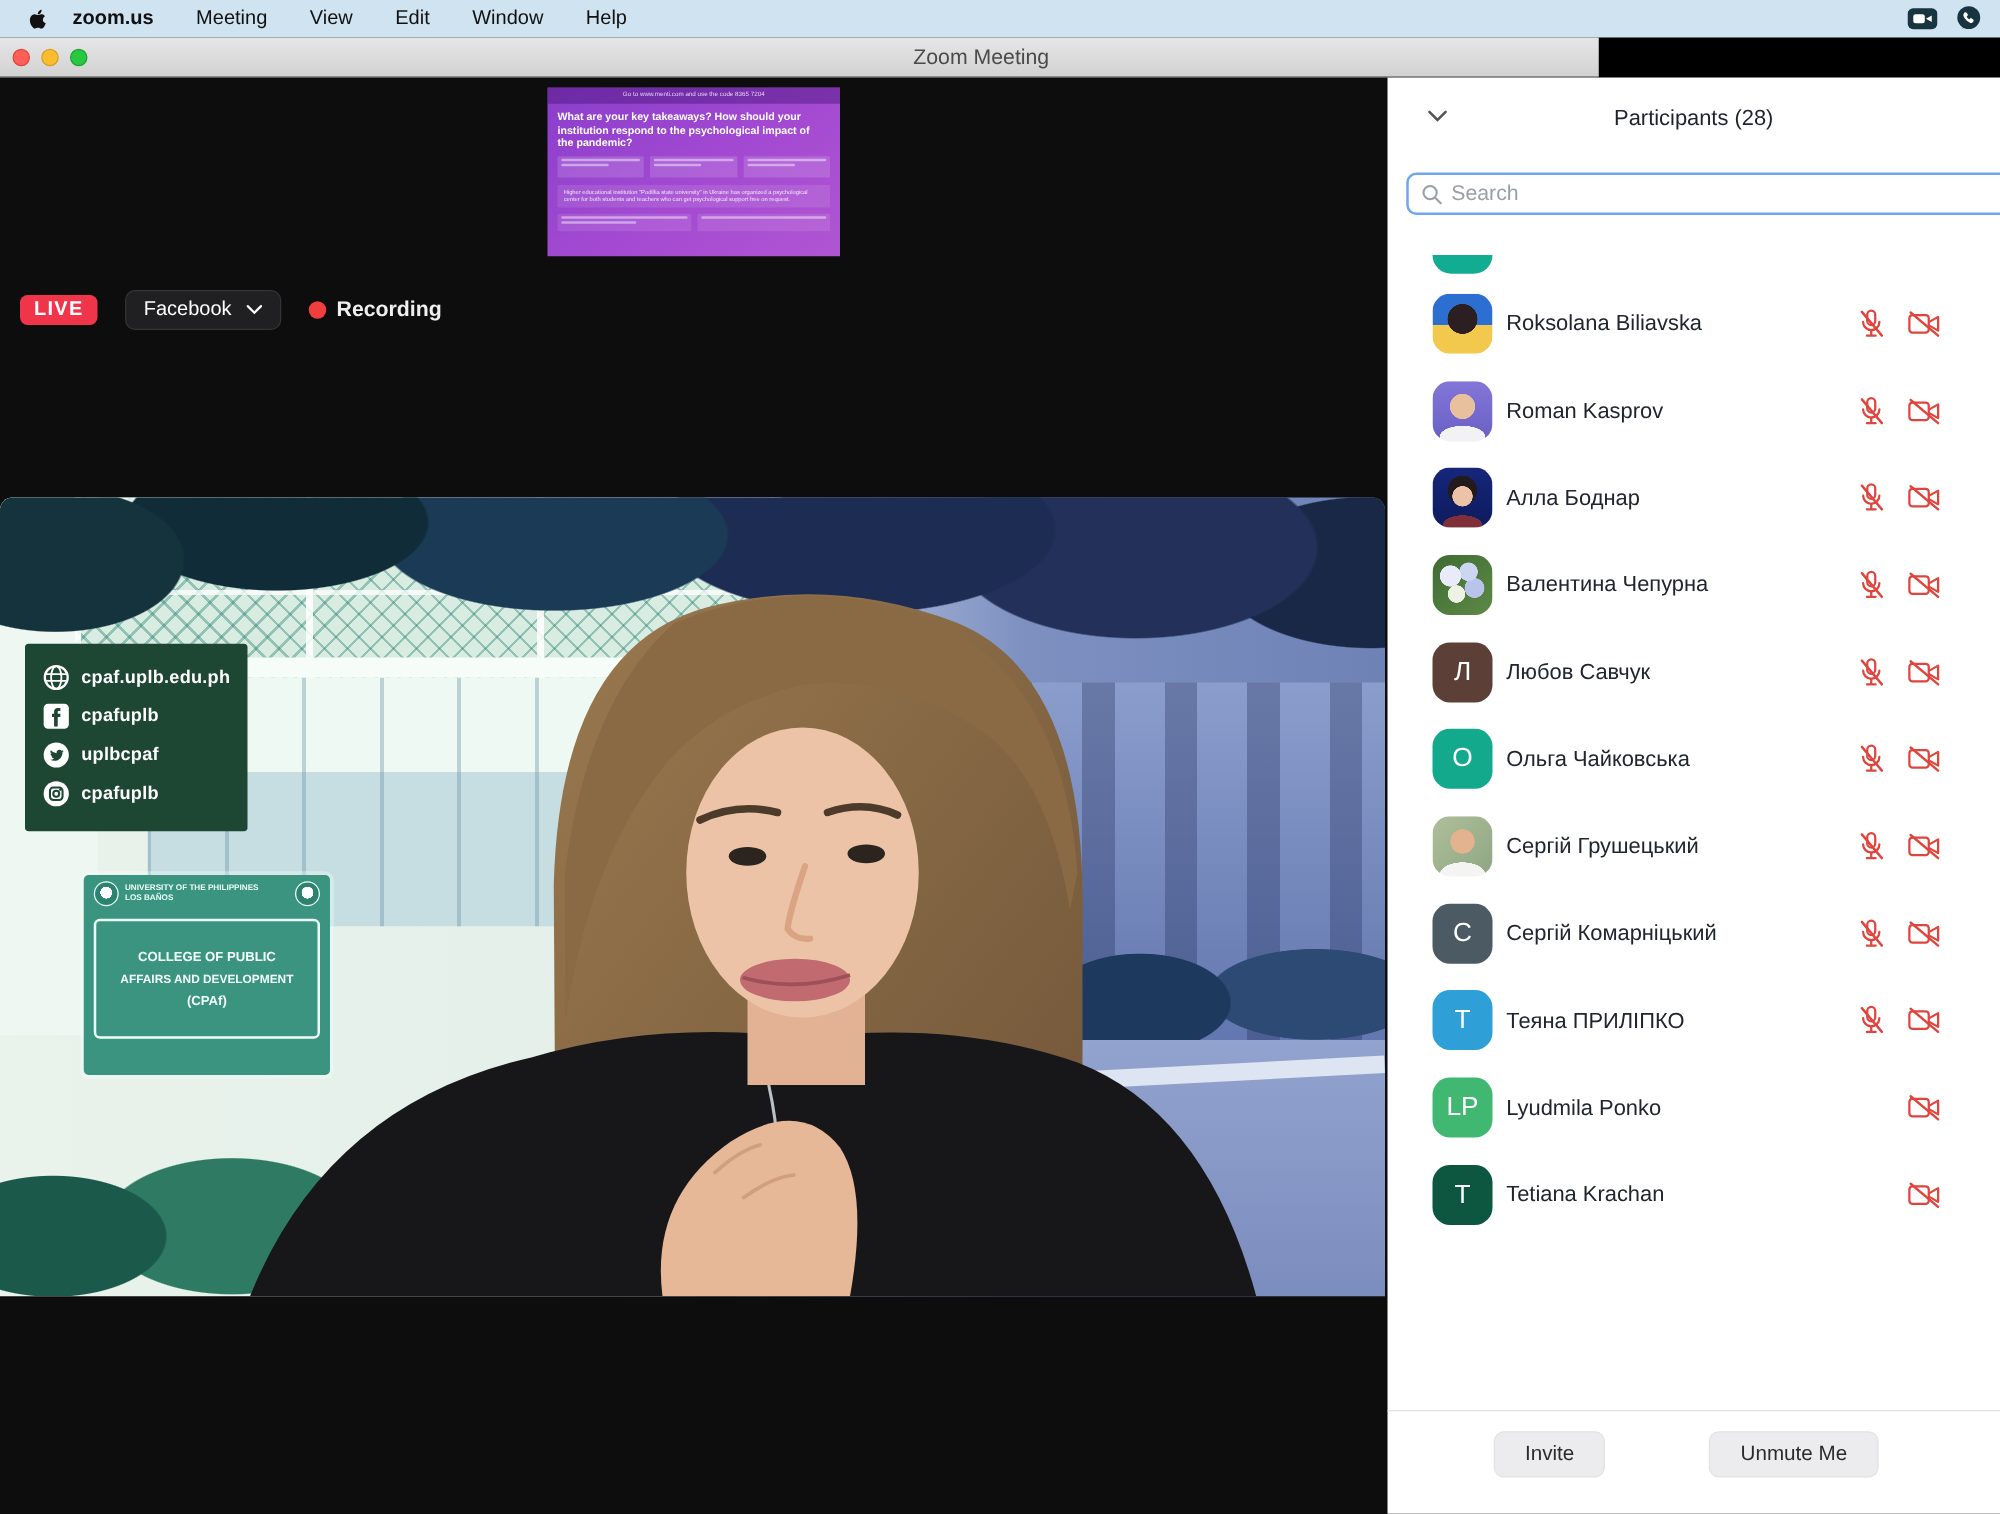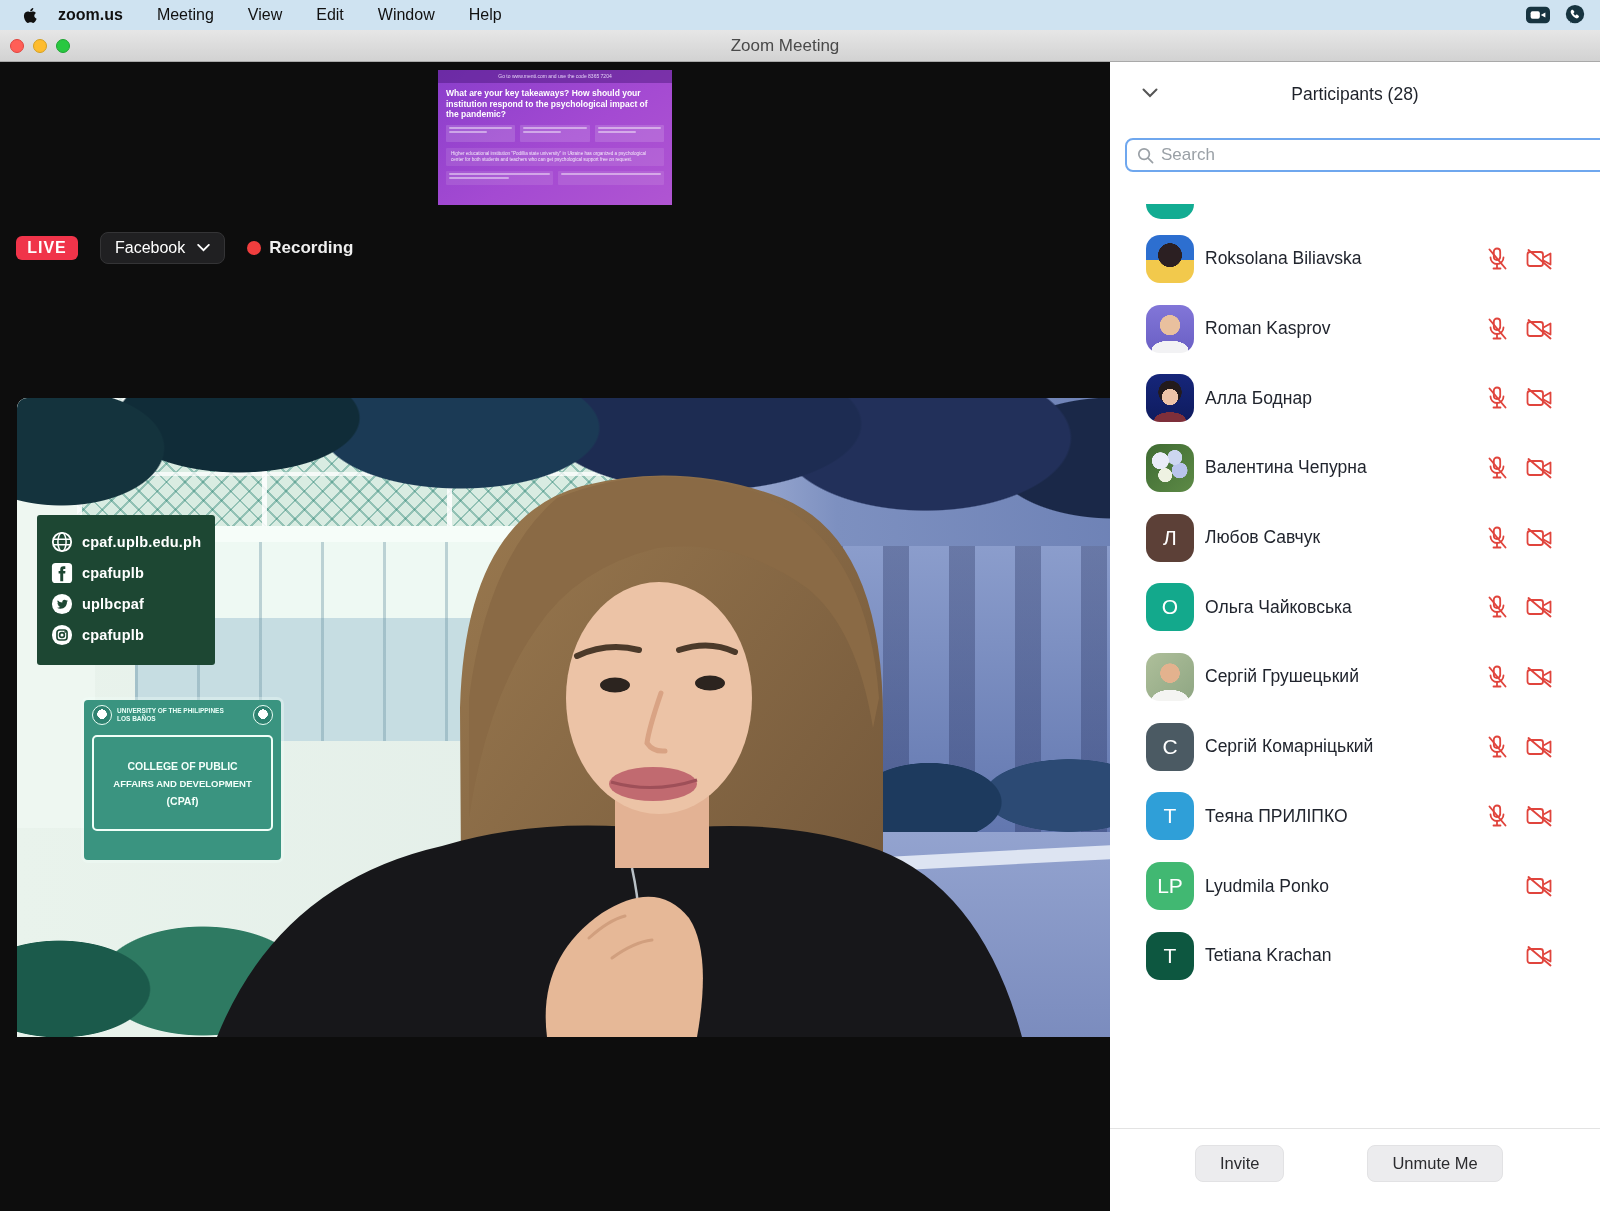--- a/index.html
+++ b/index.html
@@ -6,21 +6,21 @@
   html,body { width:1600px; height:1211px; font-family:"Liberation Sans", sans-serif; background:#000; overflow:hidden; }
 
   
   .menubar { position:absolute; top:0; left:0; width:1600px; height:30px; background:#cfe3f1; display:flex; align-items:center; padding:0 14px; z-index:50; }
   .menubar .apple { width:18px; height:18px; margin:0 18px 0 8px; }
   .menubar .mitem { font-size:16px; color:#111; margin-right:34px; }
   .menubar .mitem.app { font-weight:bold; }
   .menubar-right { margin-left:auto; display:flex; align-items:center; gap:14px; }
 
   
-  .titlebar { position:absolute; top:30px; left:0; width:1600px; height:32px; background:linear-gradient(180deg,#e6e6e6,#d2d2d2); border-bottom:1px solid #a9a9a9; z-index:40; }
+  .titlebar { position:absolute; top:30px; left:0; width:1279px; height:32px; background:linear-gradient(180deg,#e6e6e6,#d2d2d2); border-bottom:1px solid #a9a9a9; z-index:40; }
   .tlights { position:absolute; left:10px; top:9px; display:flex; gap:9px; }
   .tlight { width:14px; height:14px; border-radius:50%; }
   .tl-red{ background:#ff5f57; border:1px solid #e0443e;}
   .tl-yellow{ background:#febc2e; border:1px solid #d4a022;}
   .tl-green{ background:#28c840; border:1px solid #1ea433;}
   .wtitle { position:absolute; top:6px; left:0; width:1570px; text-align:center; font-size:17px; color:#4a4a4a; }
 
   
   .content { position:absolute; top:62px; left:0; width:1600px; height:1149px; }
   .main { position:absolute; left:0; top:0; width:1110px; height:1149px; background:#0d0d0d; overflow:hidden; }
@@ -39,21 +39,21 @@
 
   
   .live-row { position:absolute; left:16px; top:170px; display:flex; align-items:center; }
   .live-badge { background:#f0344a; color:#fff; font-weight:bold; font-size:16px; border-radius:6px; width:62px; height:24px; line-height:24px; text-align:center; letter-spacing:1px; }
   .fb-pill { margin-left:22px; background:#202022; border:1px solid #343436; color:#fff; font-size:16px; height:32px; border-radius:8px; display:flex; align-items:center; padding:0 14px; gap:12px; }
   .rec-wrap { margin-left:22px; display:flex; align-items:center; gap:8px; }
   .rec-dot { width:14px; height:14px; border-radius:50%; background:#f03e3e; }
   .rec-label { color:#efefef; font-weight:bold; font-size:17px; }
 
   
-  .video { position:absolute; left:17px; top:336px; width:1108px; height:639px; border-radius:10px 10px 0 0; overflow:hidden;
+  .video { position:absolute; left:0; top:336px; width:1108px; height:639px; border-radius:10px 10px 0 0; overflow:hidden;
     background:linear-gradient(90deg,#e9f3ec 0%,#e4efe9 48%,#aebbdd 60%,#7d90c0 74%,#6e82b6 100%); }
   .v-left-white { position:absolute; left:0; top:0; width:78px; height:430px; background:#eef7f1; }
   .v-fence { position:absolute; left:60px; top:0; width:565px; height:235px;
     background:
       repeating-linear-gradient(90deg, rgba(255,255,255,.85) 0 5px, transparent 5px 185px),
       repeating-linear-gradient(180deg, rgba(255,255,255,.75) 0 4px, transparent 4px 74px),
       repeating-linear-gradient(45deg, rgba(32,125,108,.38) 0 2px, transparent 2px 13px),
       repeating-linear-gradient(-45deg, rgba(32,125,108,.38) 0 2px, transparent 2px 13px);
     background-color:#d9ece2; }
   .v-building-mid { position:absolute; left:118px; top:128px; width:565px; height:215px;

